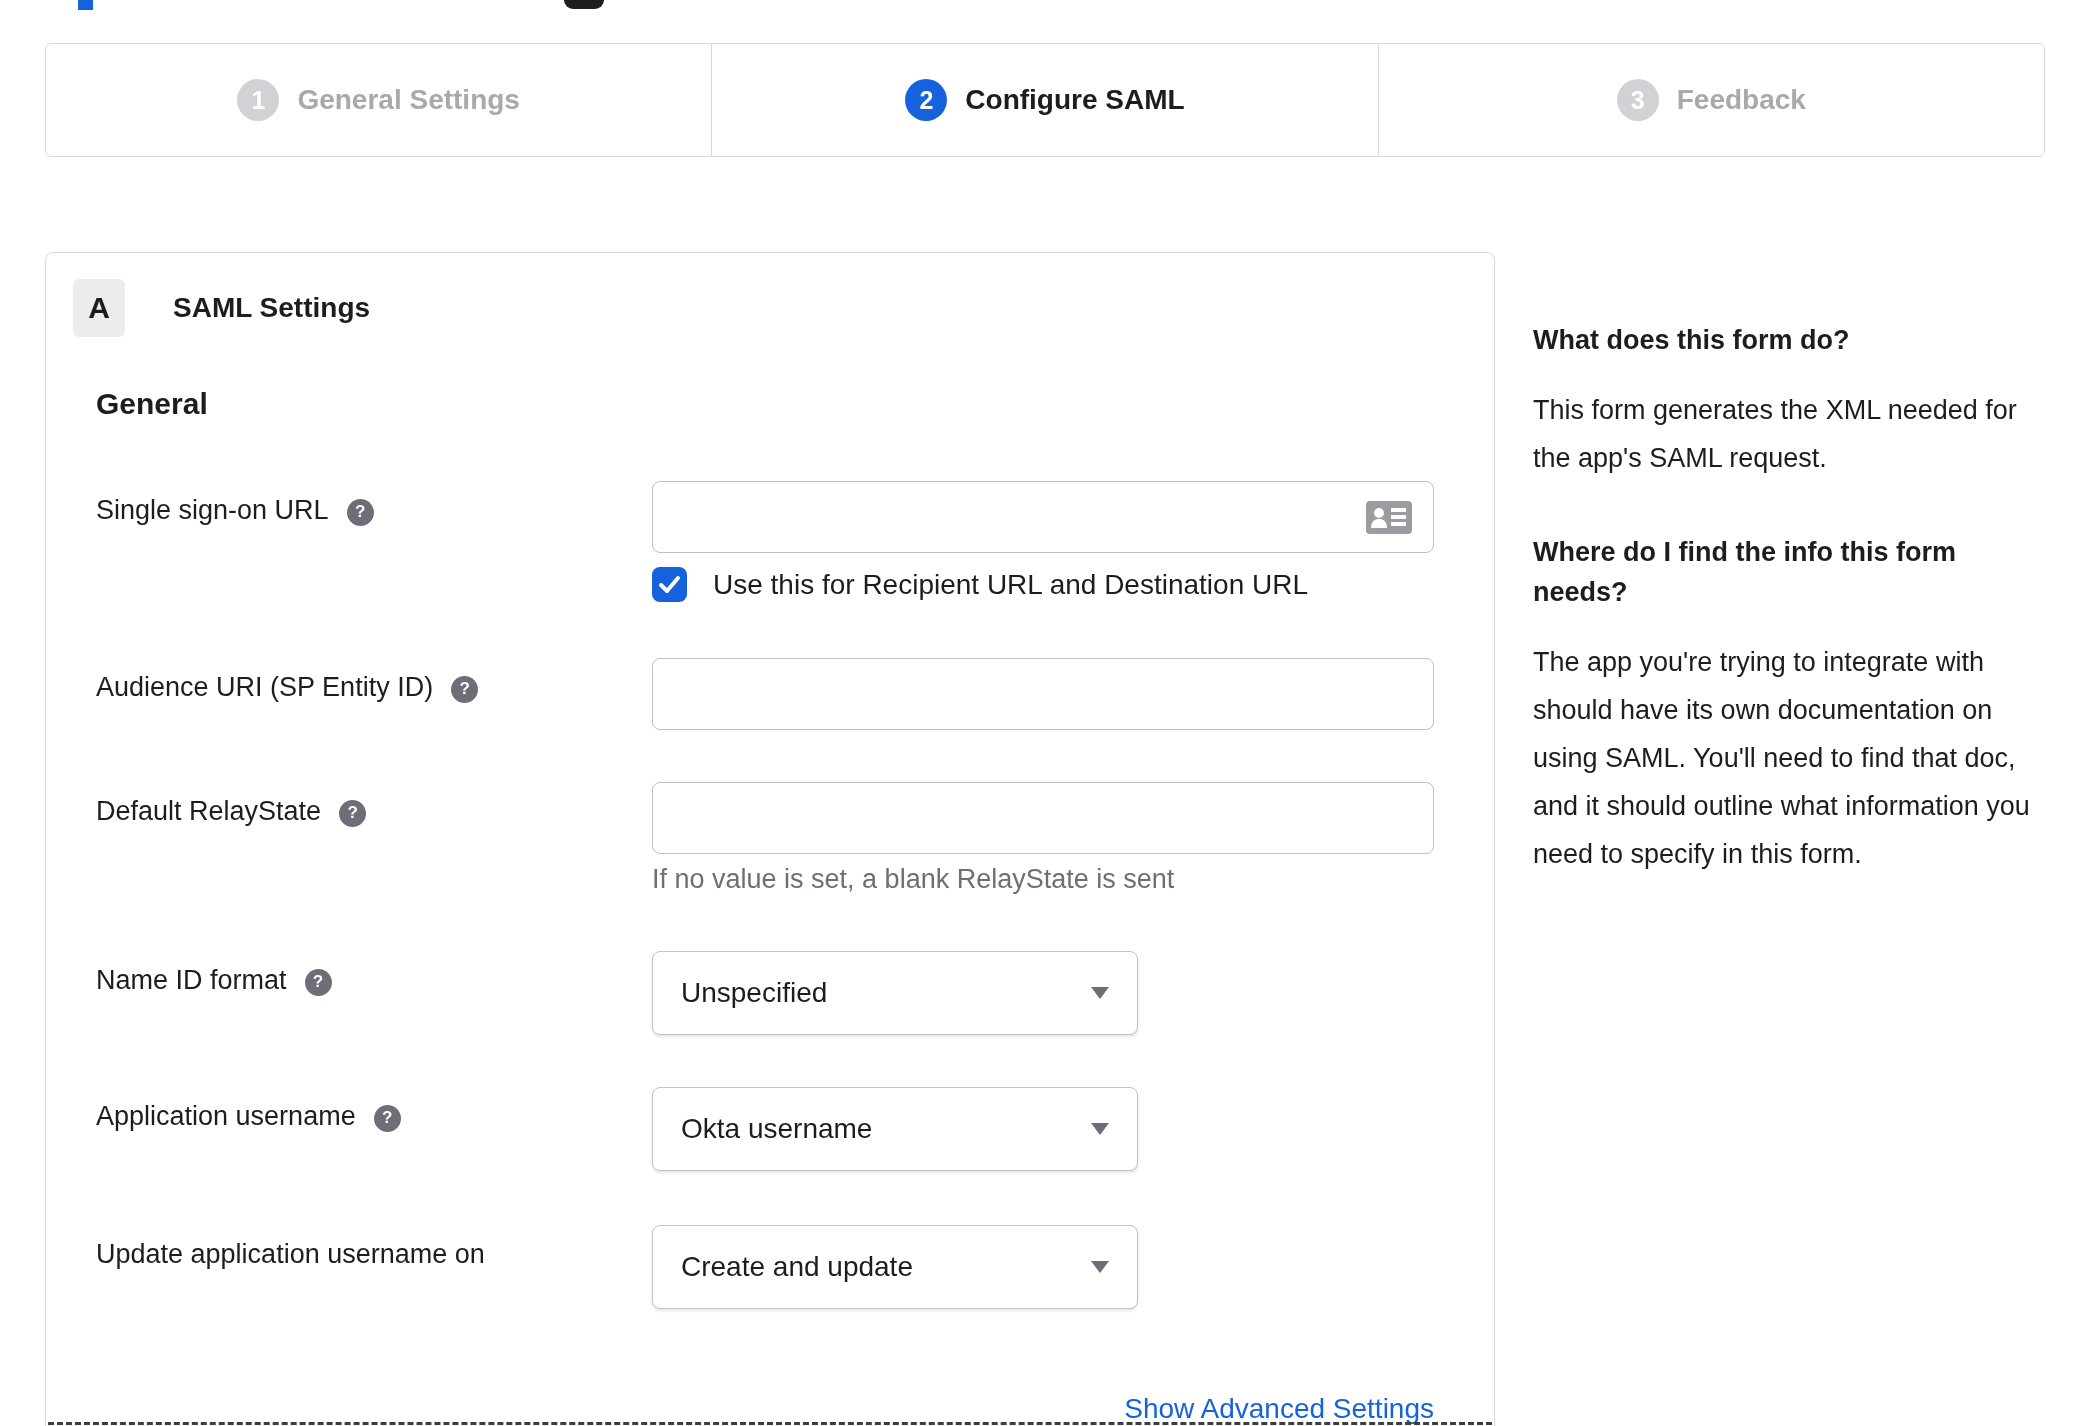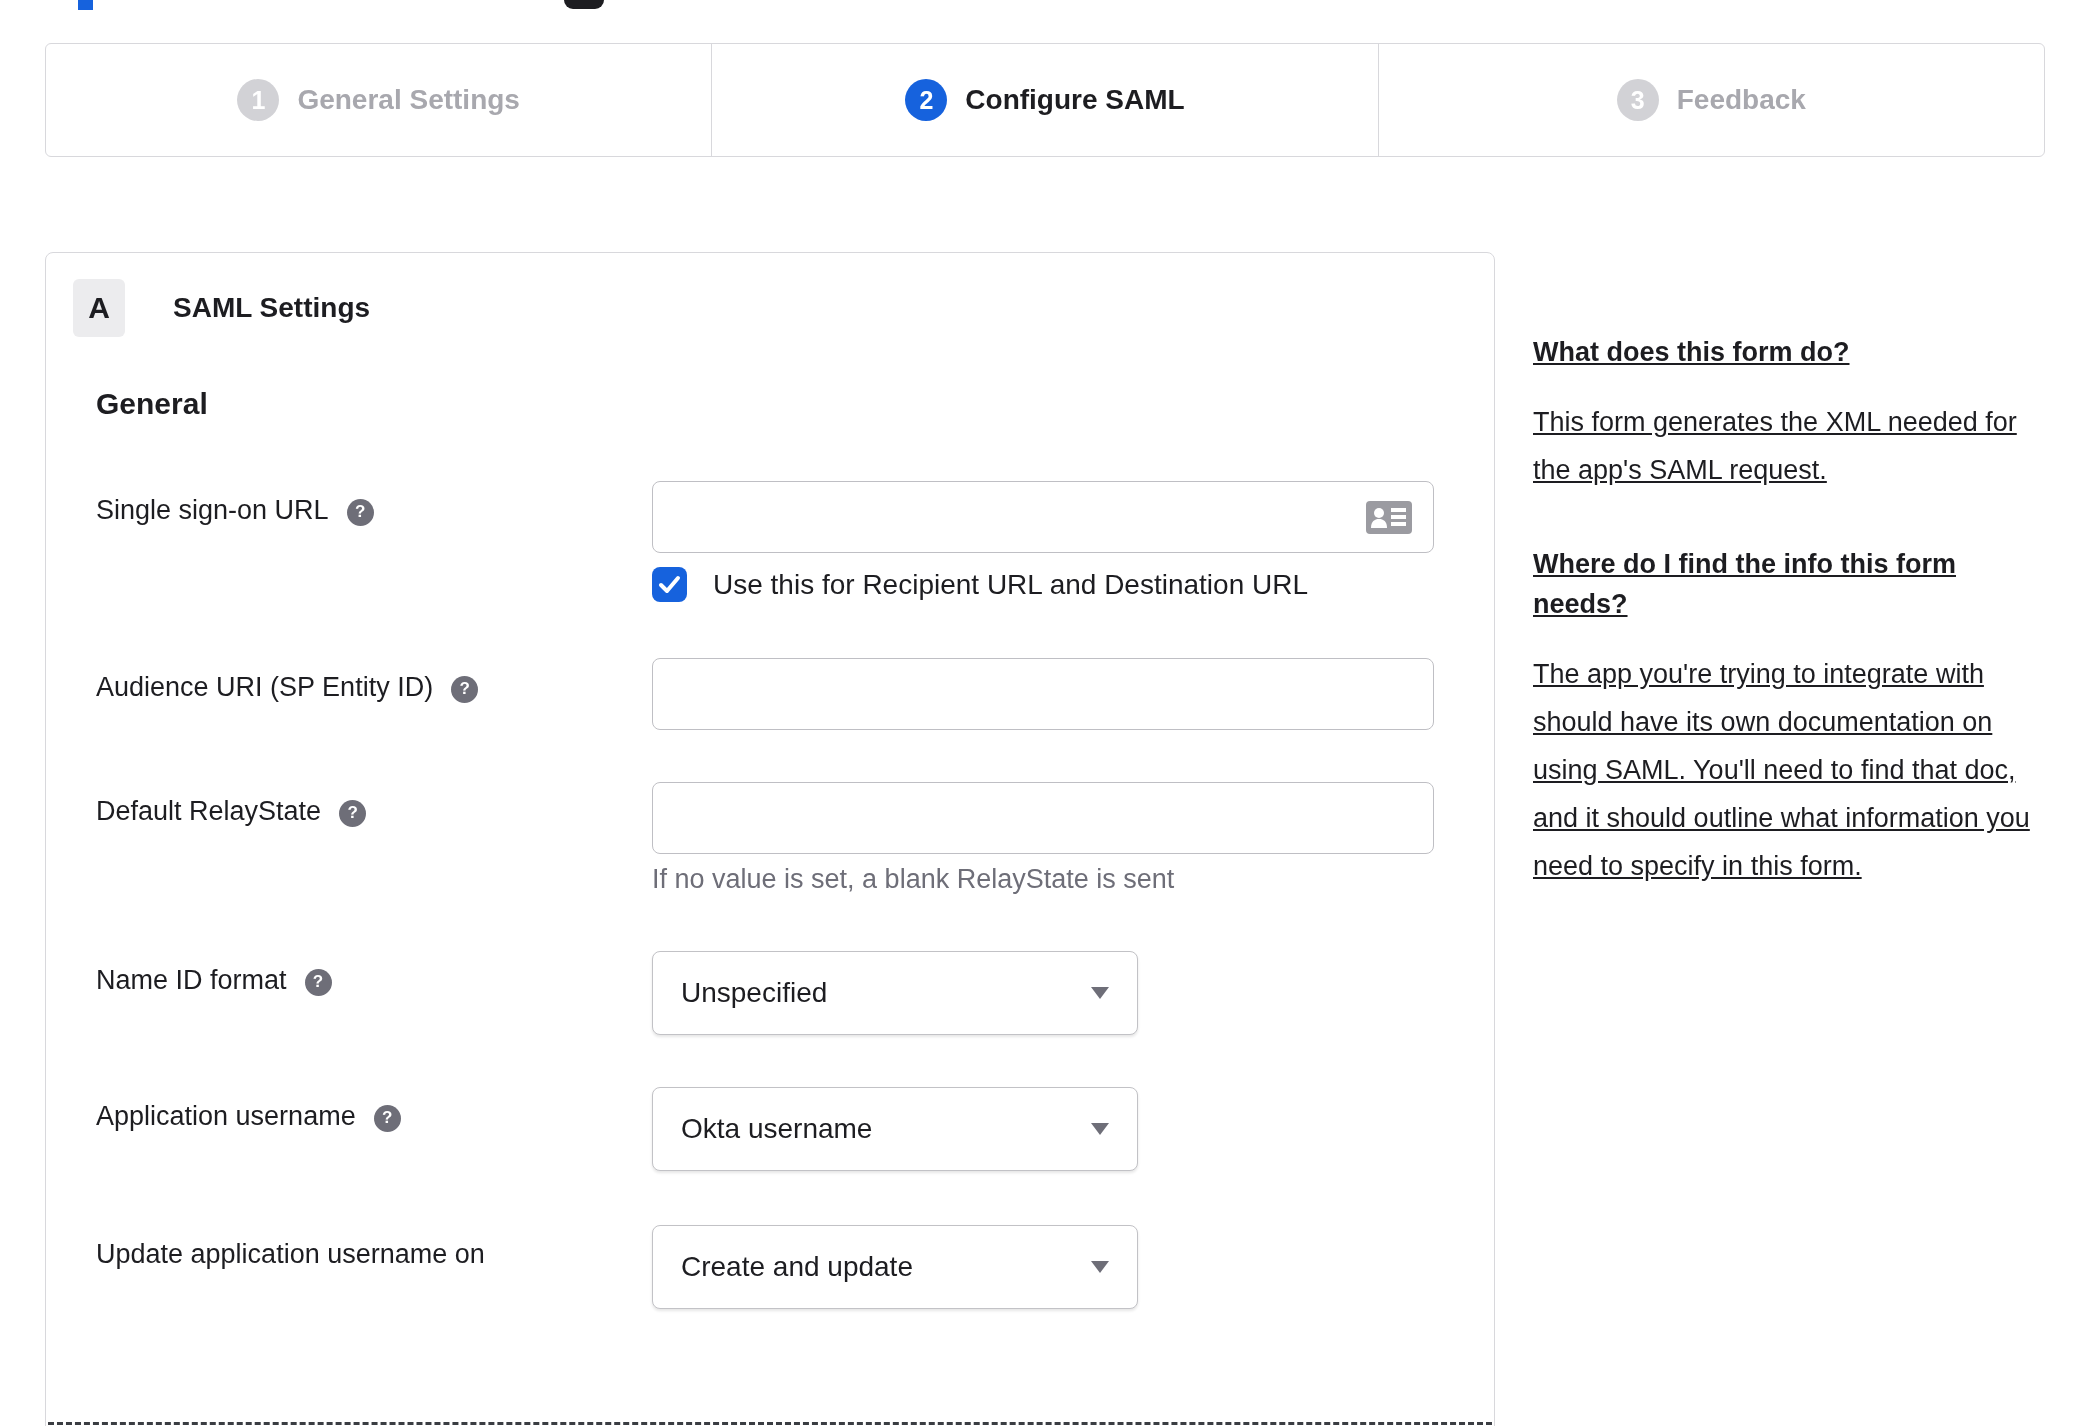--- a/index.html
+++ b/index.html
@@ -101,21 +101,21 @@
 
   .advanced-row { width:782px; text-align:right; margin-top:84px; }
   .advanced-link { font-size:28px; color:#1662dd; text-decoration:none; cursor:pointer; }
 
   .panel-divider {
     position:absolute; left:2px; right:2px; top:1169px;
     border-top:3px dashed #3a3d42;
   }
 
   
-  .help-sidebar { position:absolute; left:1533px; top:332px; width:505px;text-decoration:underline; }
+  .help-sidebar { position:absolute; left:1533px; top:320px; width:505px; }
   .help-q { font-size:27px; font-weight:bold; line-height:40px; color:#1d1d21; }
   .help-a { font-size:27px; line-height:48px; color:#1d1d21; margin-top:26px; }
   .help-q2 { margin-top:50px; }
 
   
   .row-sso     { margin-top:60px; }
   .row-aud     { margin-top:56px; }
   .row-relay   { margin-top:52px; }
   .row-nameid  { margin-top:56px; }
   .row-appuser { margin-top:52px; }
@@ -241,20 +241,25 @@
       <div class="control-col">
         <div class="select">
           <span>Create and update</span>
           <span class="select-arrow"></span>
         </div>
       </div>
     </div>
 
     <div class="row">
       <div class="label-col"></div>
+      <div class="control-col">
+        <div class="advanced-row">
+          <a class="advanced-link">Show Advanced Settings</a>
+        </div>
+      </div>
     </div>
 
   </div>
 
   <div class="panel-divider"></div>
 </div>
 
 <div class="help-sidebar">
   <div class="help-q">What does this form do?</div>
   <div class="help-a">This form generates the XML needed for the app's SAML request.</div>

